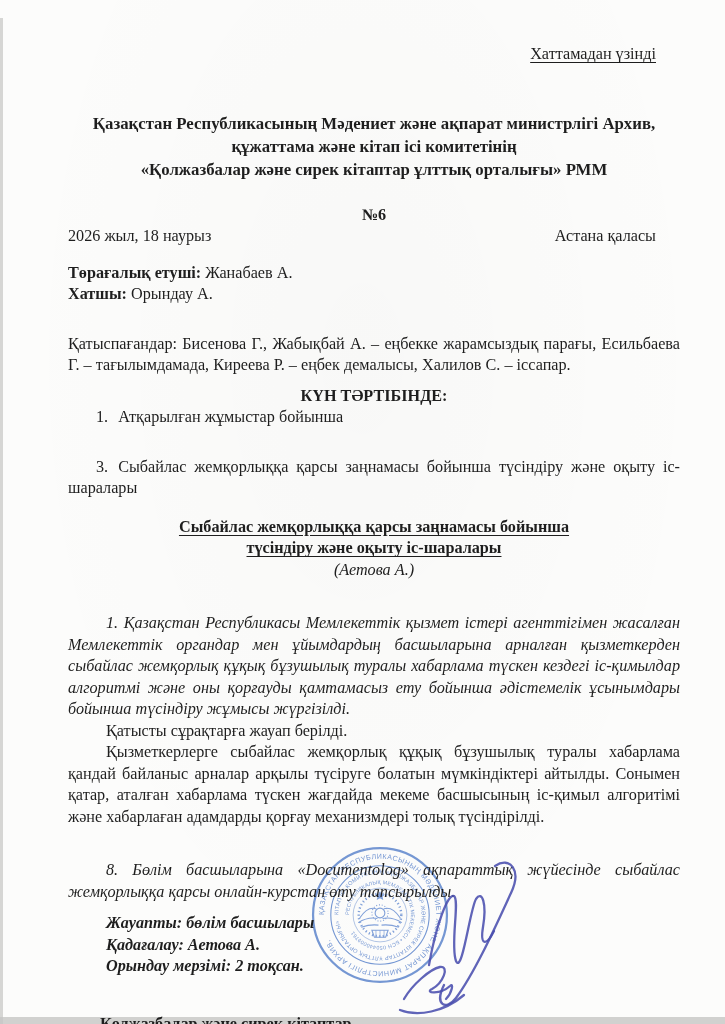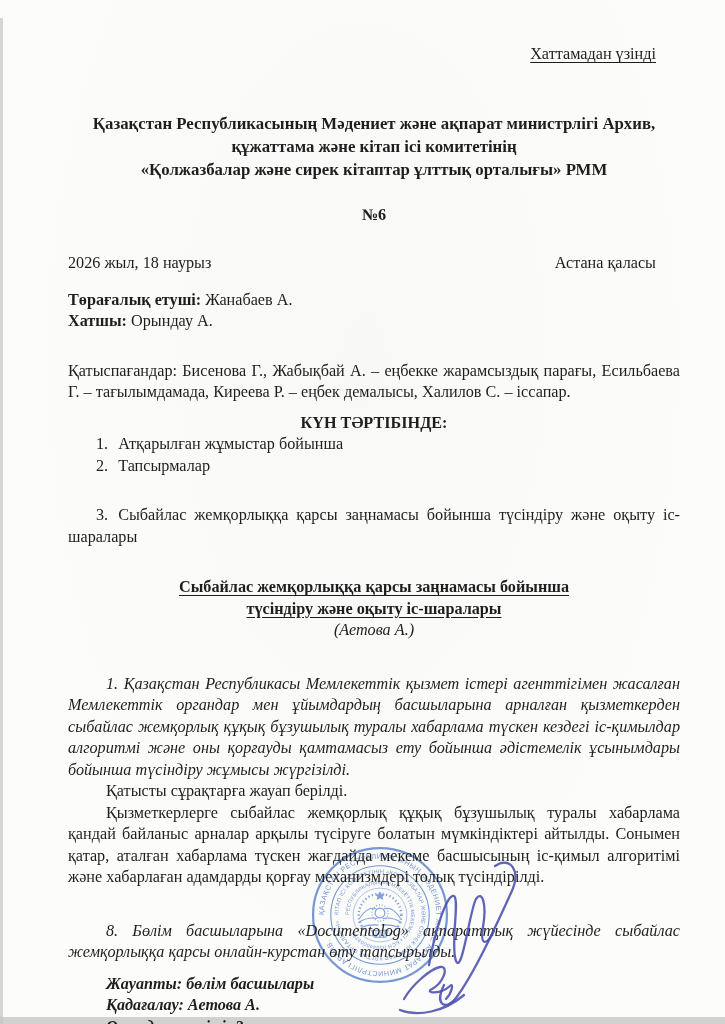--- a/index.html
+++ b/index.html
@@ -16,29 +16,29 @@
 
   .content { position:relative; z-index:2; padding:44px 45px 0 68px; font-size:16.2px; line-height:21.5px; }
 
   .corner { text-align:right; padding-right:24px; }
   .u { text-decoration:underline; text-underline-offset:3px; }
   .b { font-weight:bold; }
   .just { text-align:justify;margin-top:28px; }
 
   .title { margin-top:46px; text-align:center; font-weight:bold; font-size:16.8px; line-height:23px; }
   .doc-number { margin-top:24px; text-align:center; font-weight:bold; }
-  .date-row { margin-top:27px; display:flex; justify-content:space-between; }
+  .date-row { display:flex; justify-content:space-between; }
   .date-row .city { margin-right:24px; }
 
   .meta { margin-top:15px; }
   .agenda-title { margin-top:9px; text-align:center; font-weight:bold; }
   .agenda-item { text-indent:28px; }
   .agenda-item .num { padding-right:10px; }
 
-  .section-head { margin-top:29px; text-align:center; font-weight:bold; }
+  .section-head { margin-top:17px; text-align:center; font-weight:bold; }
   .section-speaker { text-align:center; font-style:italic; }
 
   .para { text-indent:38px; margin-top:0; }
   .mt20 { margin-top:32px;font-style:italic; }
   .resolution { margin-left:38px; font-weight:bold; font-style:italic; line-height:21.5px;margin-top:10px; }
 
   .signoff { position:relative; margin-top:36px; height:130px; }
   .dir-title { position:absolute; left:32px; top:0; font-weight:bold; line-height:21.5px; }
 
   .stamp { position:absolute; left:309px; top:844px; width:142px; height:142px; z-index:1; opacity:.92; }
@@ -127,23 +127,20 @@
       </div>
       <div class="just">Қатыспағандар: Бисенова Г., Жабықбай А. – еңбекке жарамсыздық парағы, Есильбаева Г. – тағылымдамада, Киреева Р. – еңбек демалысы, Халилов С. – іссапар.</div>
     </div>
 
     <div class="agenda-title">КҮН ТӘРТІБІНДЕ:</div>
 
     <div>
       <p class="agenda-item">
         <span class="num">1.</span><span>Атқарылған жұмыстар бойынша</span>
       </p>
-      <p class="agenda-item">
-        <span class="num">2.</span><span>Тапсырмалар</span>
-      </p>
       <p class="agenda-item just">
         <span class="num">3.</span><span>Сыбайлас жемқорлыққа қарсы заңнамасы бойынша түсіндіру және оқыту іс-шаралары</span>
       </p>
     </div>
 
     <div class="section-head">
       <div><span class="u">Сыбайлас жемқорлыққа қарсы заңнамасы бойынша</span></div>
       <div><span class="u">түсіндіру және оқыту іс-шаралары</span></div>
     </div>
     <div class="section-speaker">(Аетова А.)</div>

